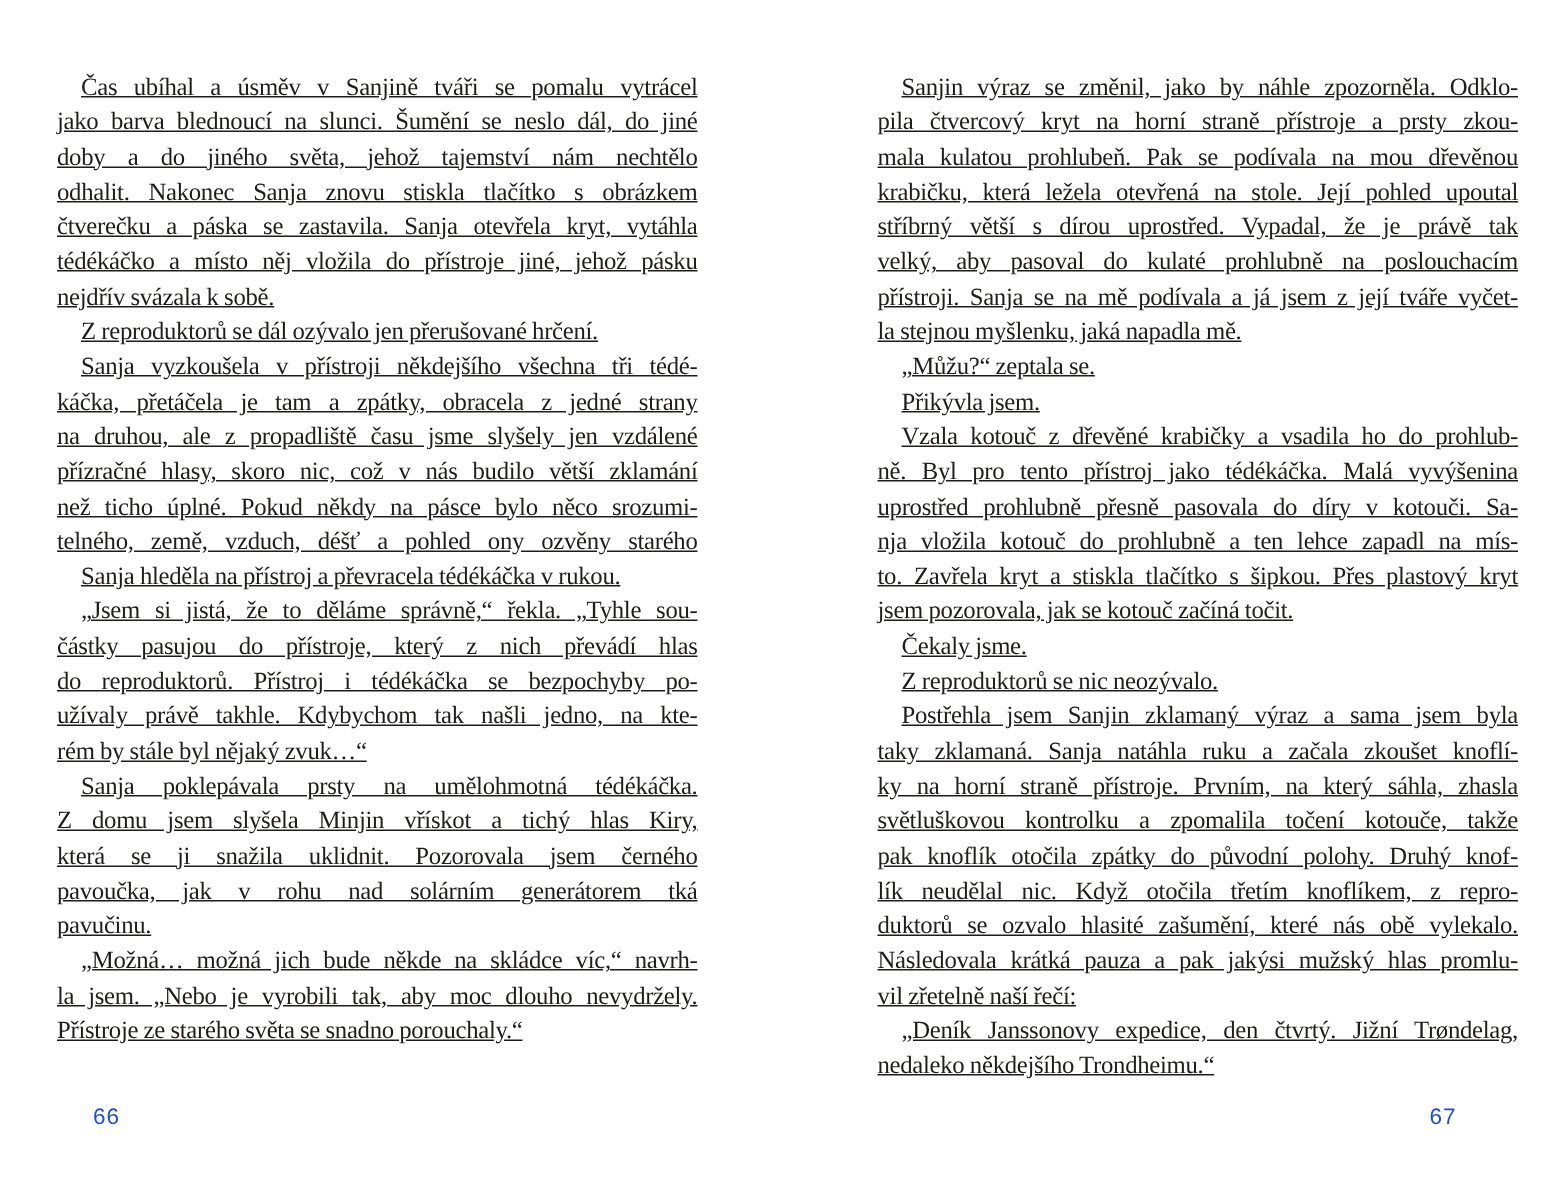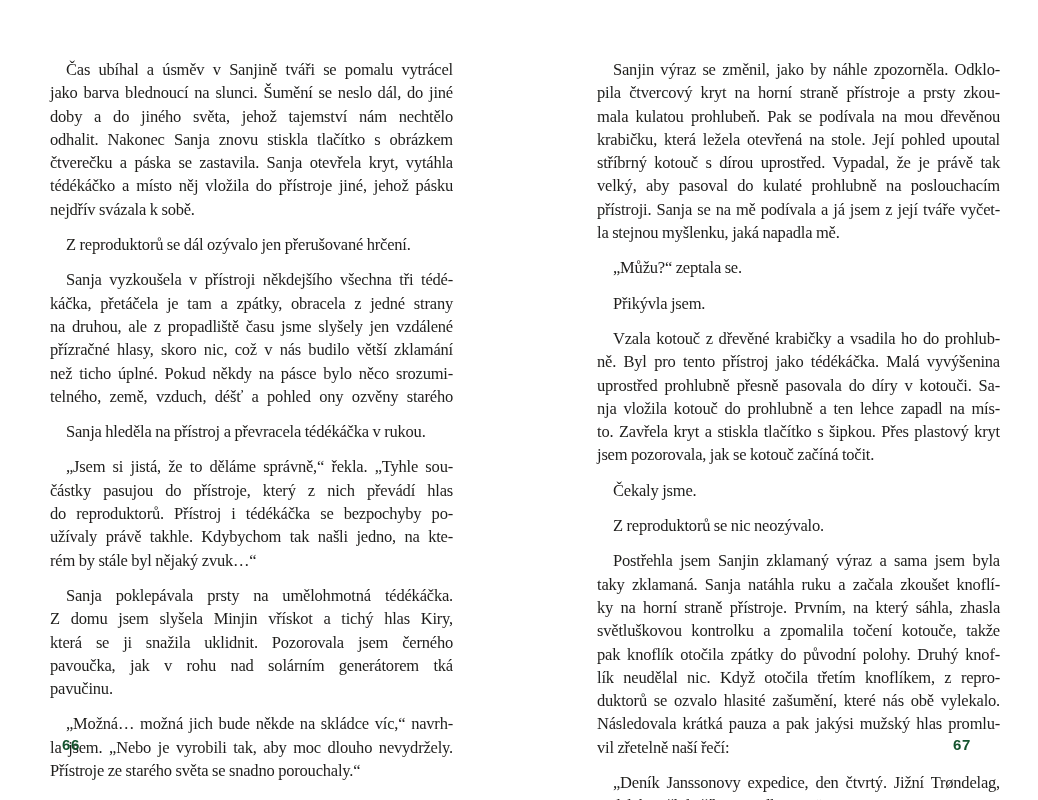--- a/index.html
+++ b/index.html
@@ -20,36 +20,36 @@
     position: absolute;
     top: 46px;
     width: 427px;
     font-size: 16.5px;
     line-height: 23.3px;
     letter-spacing: -0.2px;
     word-spacing: -0.3px;
   }
   .textcol.left  { left: 38px; }
   .textcol.right { left: 585px; }
-  .para { margin: 12px; }
+  .para { margin: 0; text-decoration: underline; }
   .line {
     text-align: justify;
     text-align-last: justify;
     min-height: 23.3px;
   }
   .line.last { text-align-last: left; }
   .para .line:first-child { text-indent: 16px; }
   .folio {
     position: absolute;
     top: 736px;
     font-family: "Liberation Sans", sans-serif;
-    font-weight: 700;
+    font-weight: 400;
     font-size: 15px;
     letter-spacing: 0.6px;
-    color: #14532d;
+    color: #1d4ed8;
   }
   .folio.left  { left: 62px; }
   .folio.right { left: 953px; }
 </style>
 </head>
 <body>
 
 <div class="spread">
 
   <div class="textcol left">
@@ -96,21 +96,21 @@
         <div class="line last">Přístroje ze starého světa se snadno porouchaly.“</div>
       </div>
     </div>
 
   <div class="textcol right">
       <div class="para">
         <div class="line">Sanjin výraz se změnil, jako by náhle zpozorněla. Odklo-</div>
         <div class="line">pila čtvercový kryt na horní straně přístroje a prsty zkou-</div>
         <div class="line">mala kulatou prohlubeň. Pak se podívala na mou dřevěnou</div>
         <div class="line">krabičku, která ležela otevřená na stole. Její pohled upoutal</div>
-        <div class="line">stříbrný kotouč s dírou uprostřed. Vypadal, že je právě tak</div>
+        <div class="line">stříbrný větší s dírou uprostřed. Vypadal, že je právě tak</div>
         <div class="line">velký, aby pasoval do kulaté prohlubně na poslouchacím</div>
         <div class="line">přístroji. Sanja se na mě podívala a já jsem z její tváře vyčet-</div>
         <div class="line last">la stejnou myšlenku, jaká napadla mě.</div>
       </div>
       <div class="para">
         <div class="line last">„Můžu?“ zeptala se.</div>
       </div>
       <div class="para">
         <div class="line last">Přikývla jsem.</div>
       </div>

